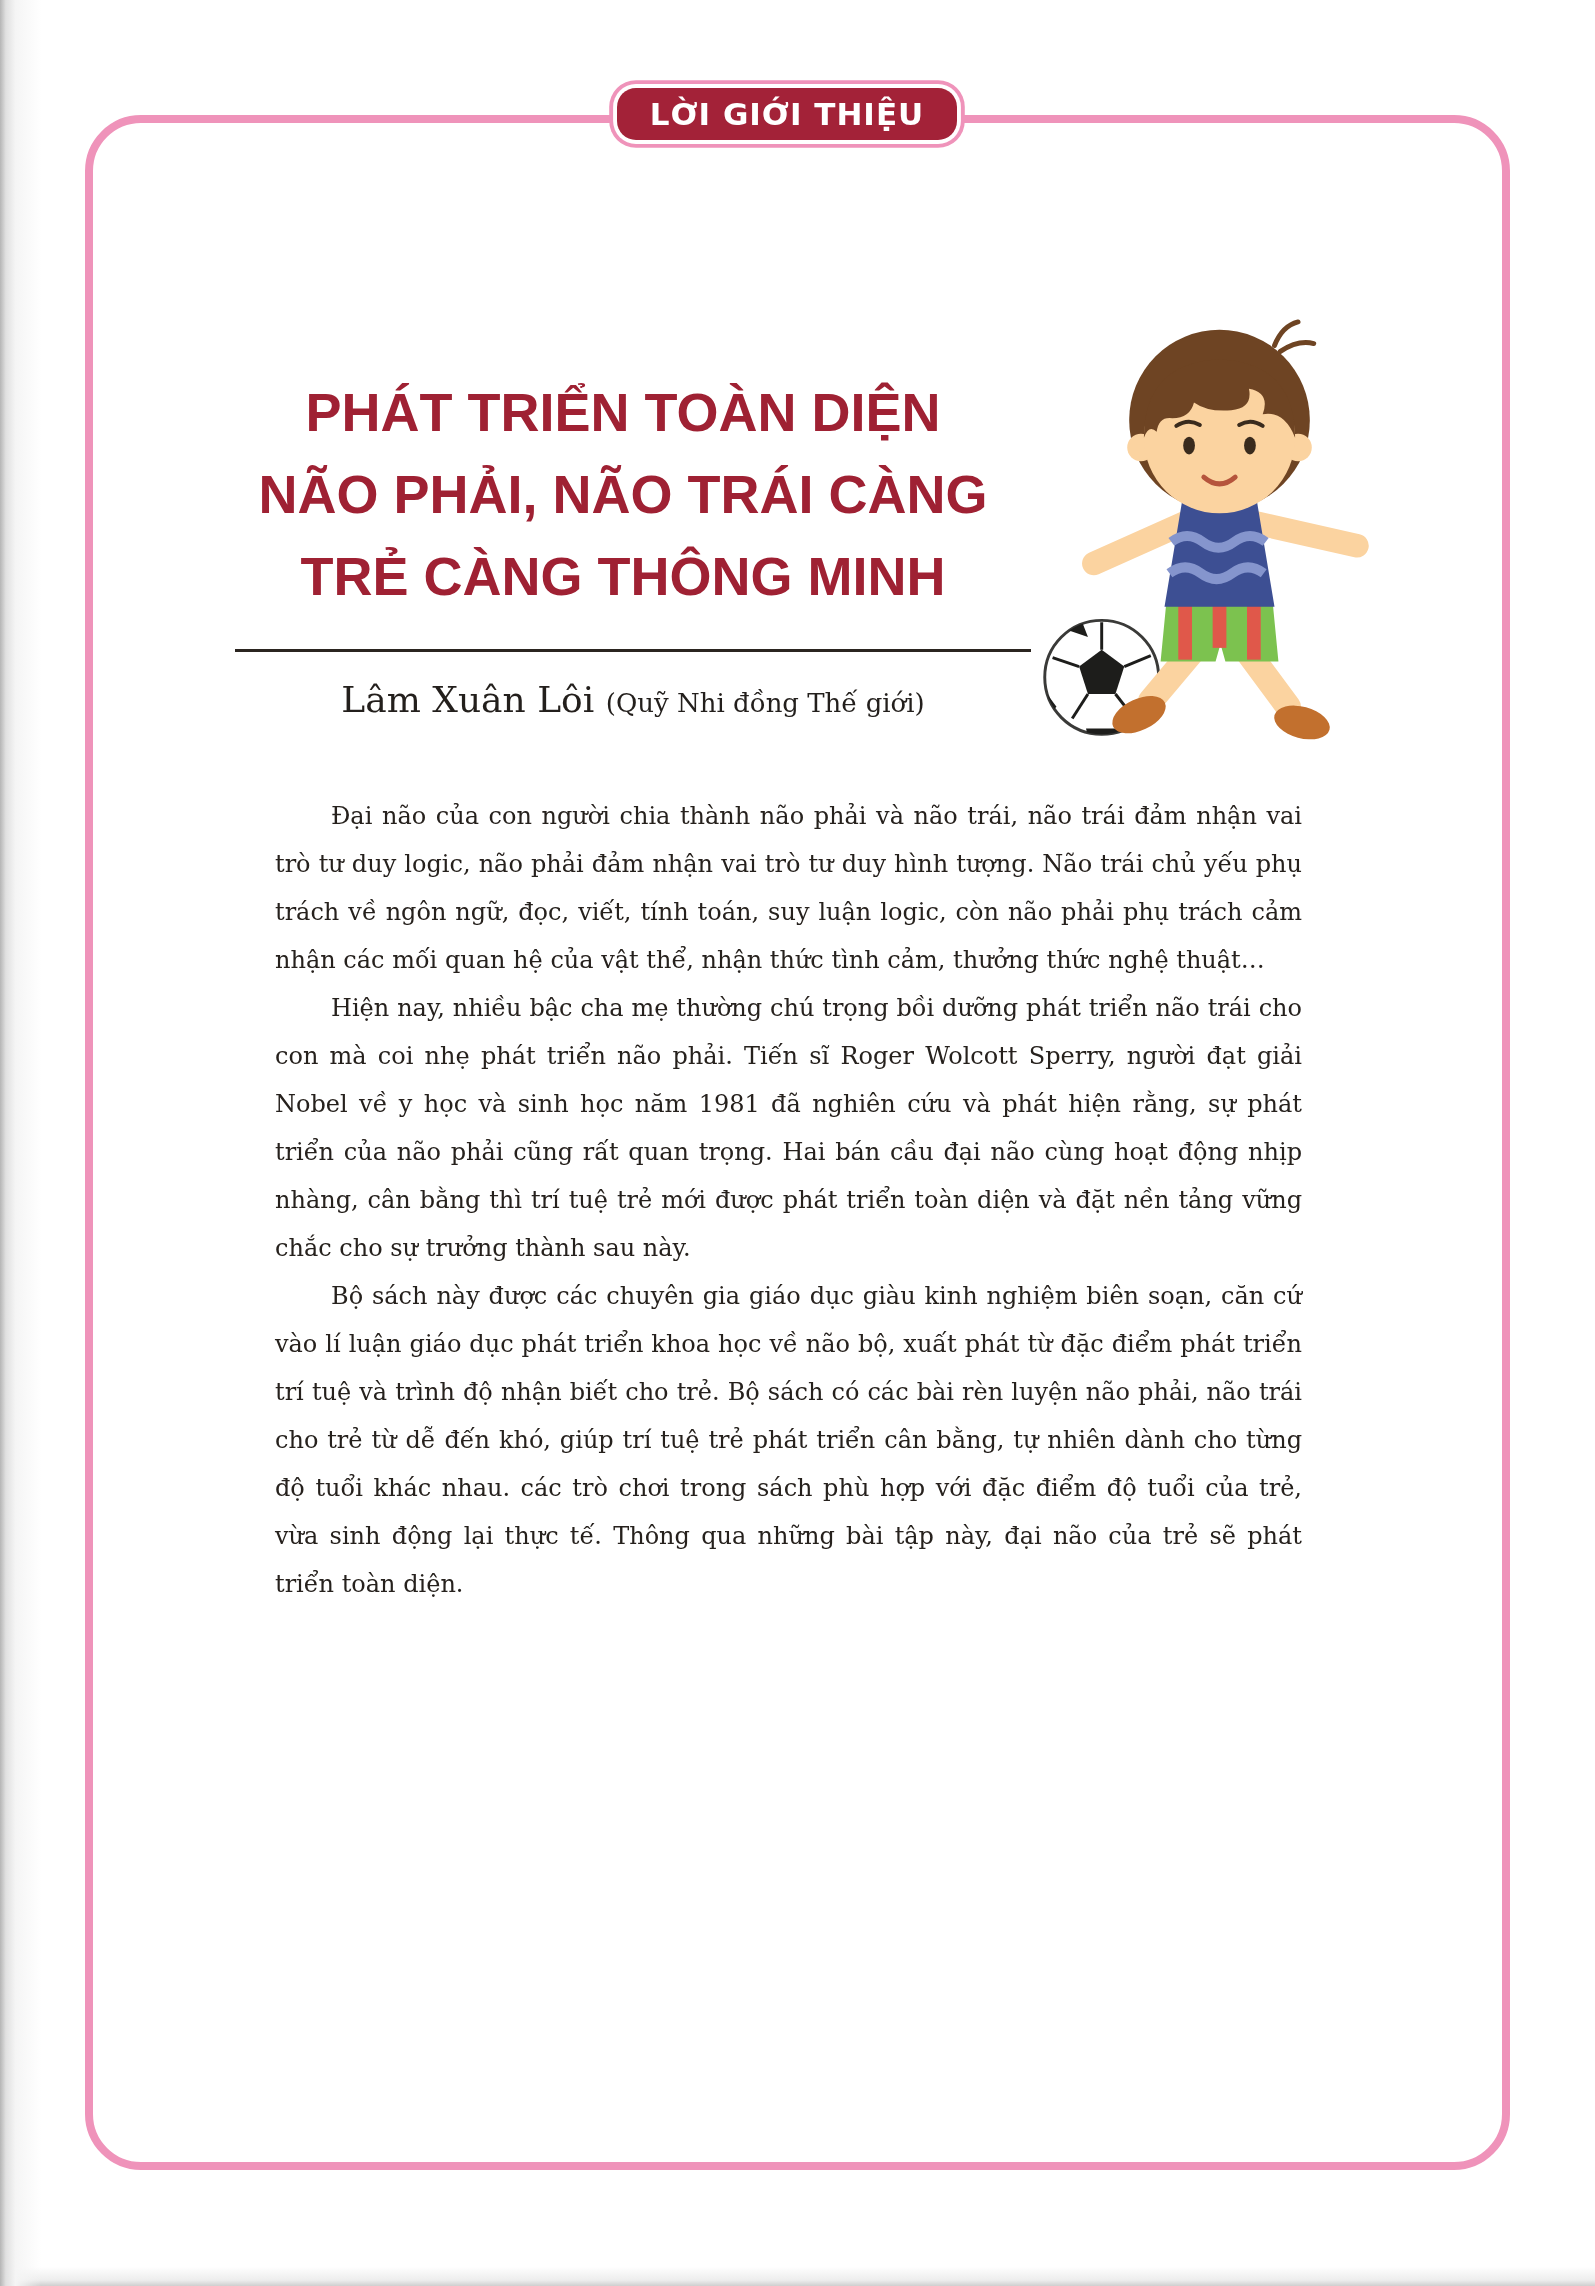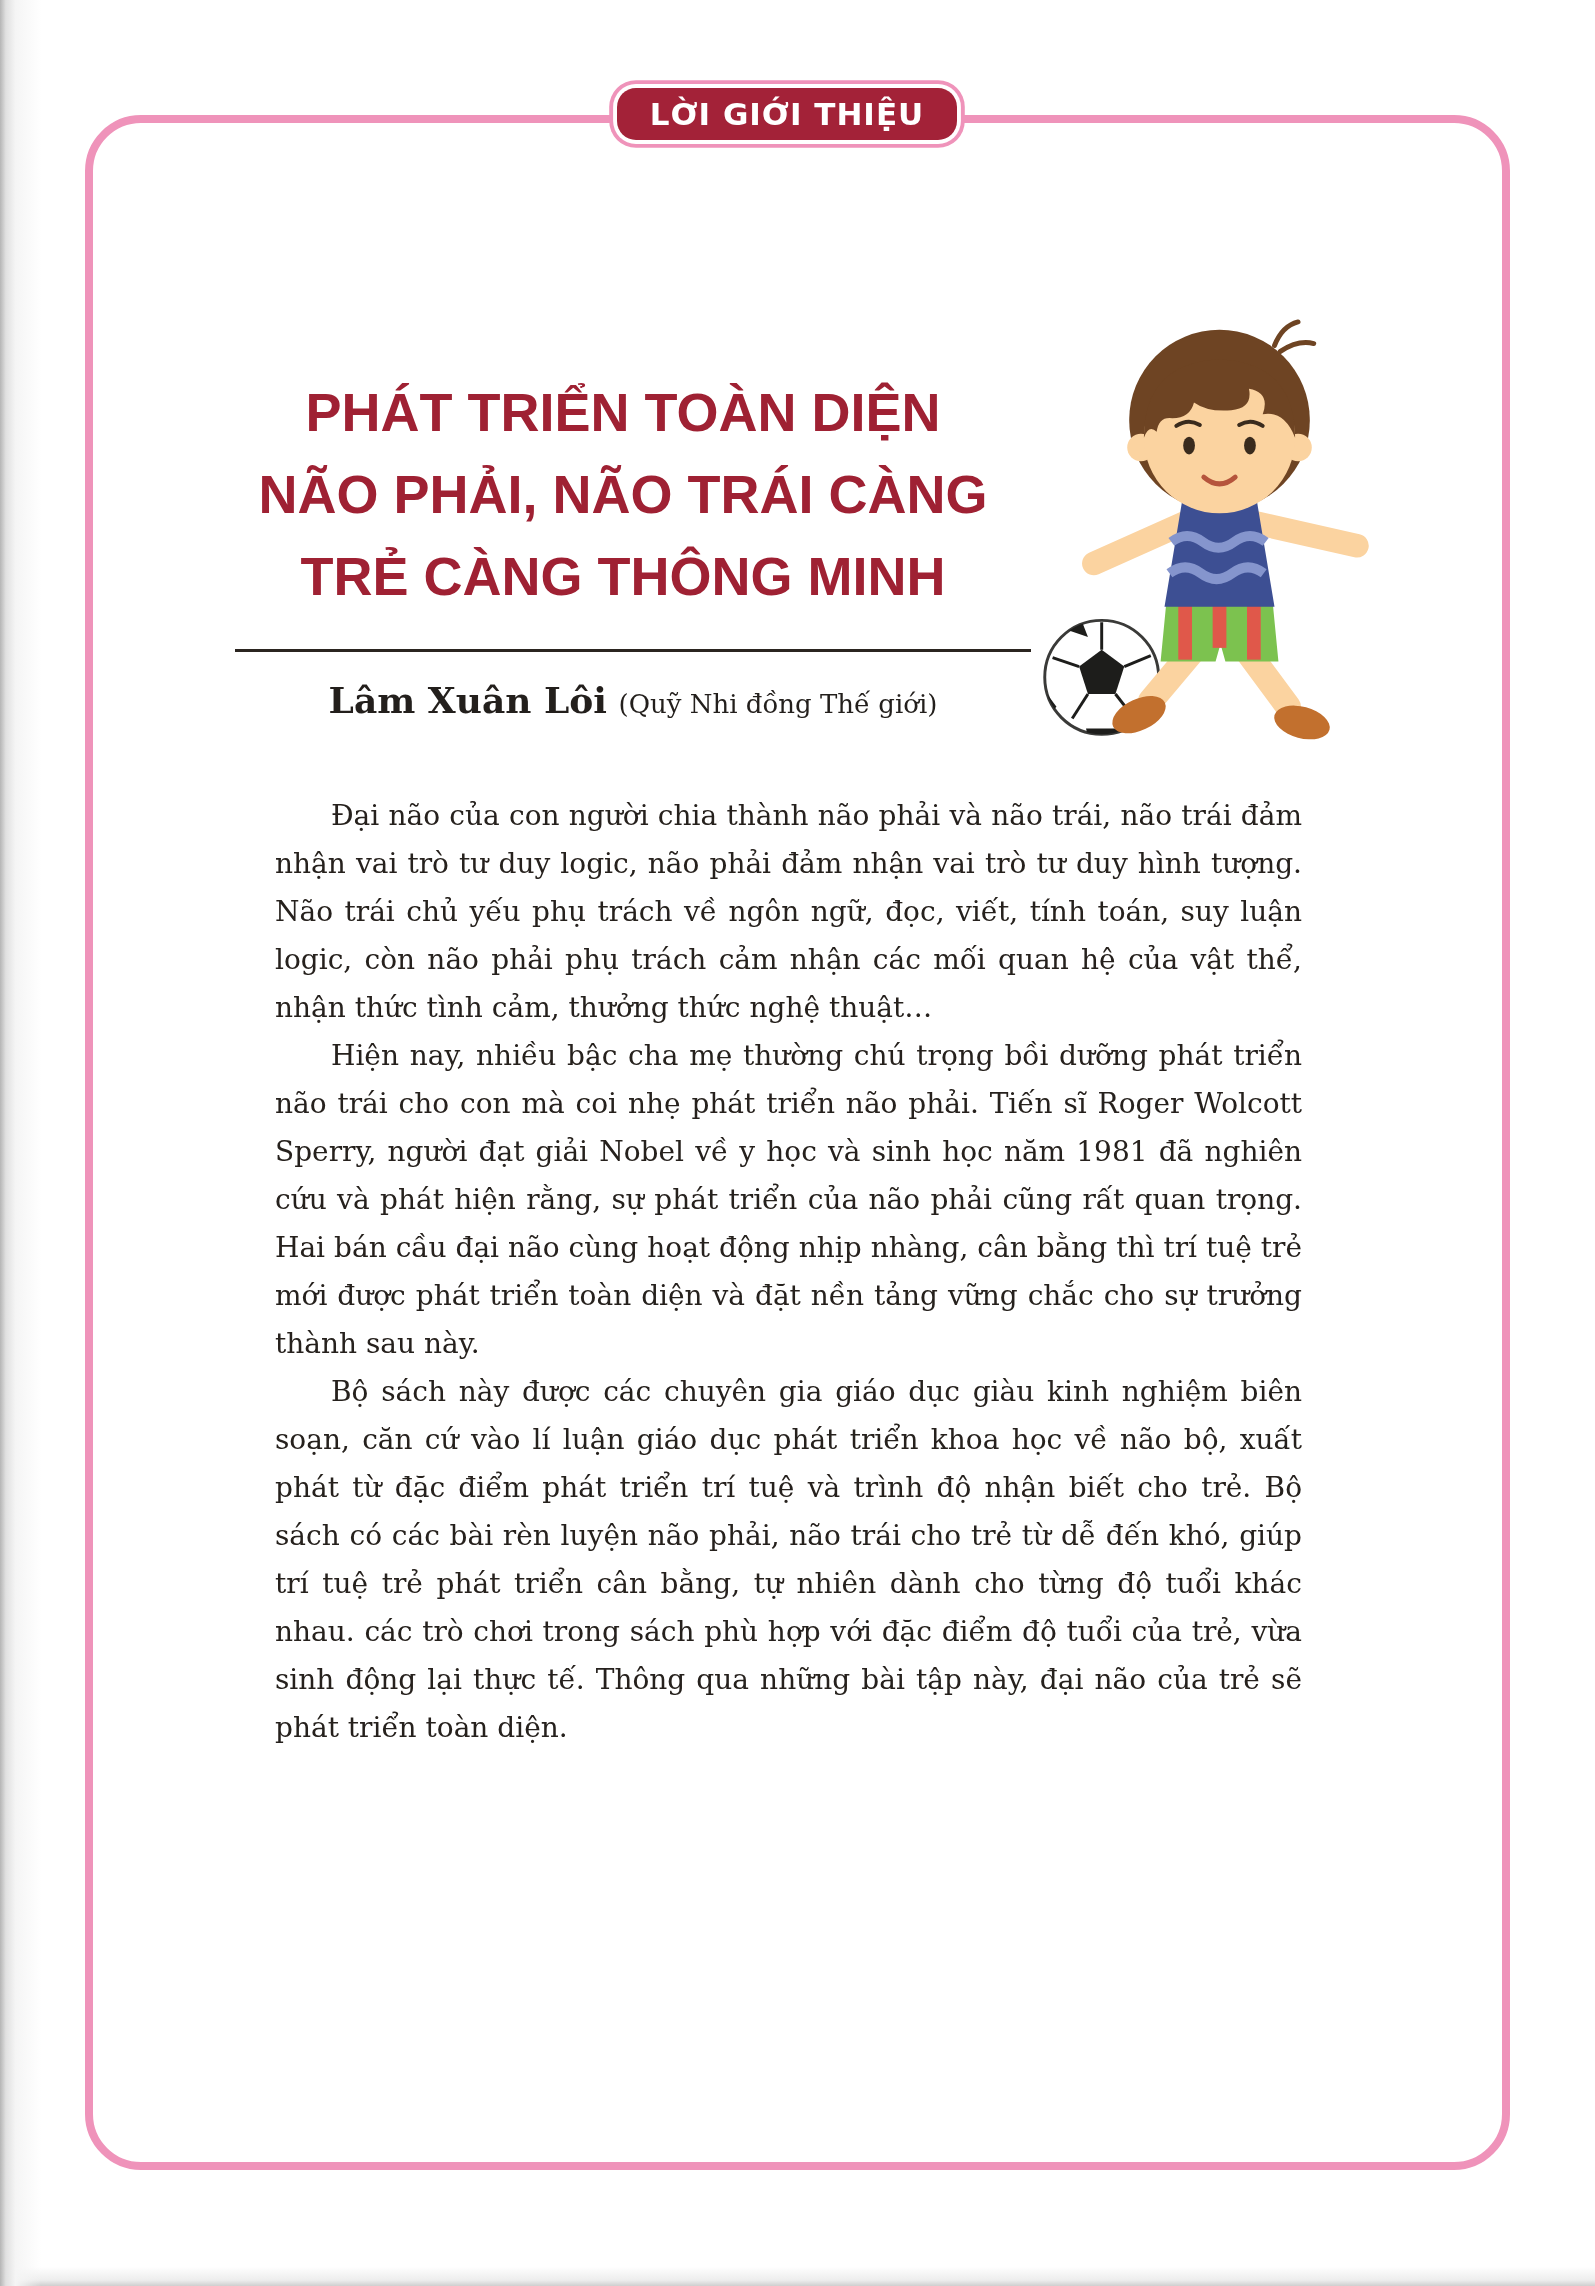--- a/index.html
+++ b/index.html
@@ -62,34 +62,34 @@
   }
 
   .author {
     position:absolute;
     left:235px; top:679px;
     width:796px;
     text-align:center;
     color:#231f1c;
     white-space:nowrap;
   }
-  .author-name { font-weight:bold; font-size:36px; }
+  .author-name { font-weight:normal; font-size:36px; }
   .author-affil { font-size:26px; margin-left:11.6px; }
 
   .boy-illustration {
     position:absolute;
     left:1031px; top:312px;
     width:378px; height:442px;
   }
 
   .body-text {
     position:absolute;
     left:275px; top:792px;
     width:1027px;
-    font-size:28px;
+    font-size:24px;
     line-height:48px;
     color:#26211d;
     text-align:justify;
   }
   .body-text p { text-indent:56px; margin:0; }
 </style>
 </head>
 <body>
 
 <div class="page">

